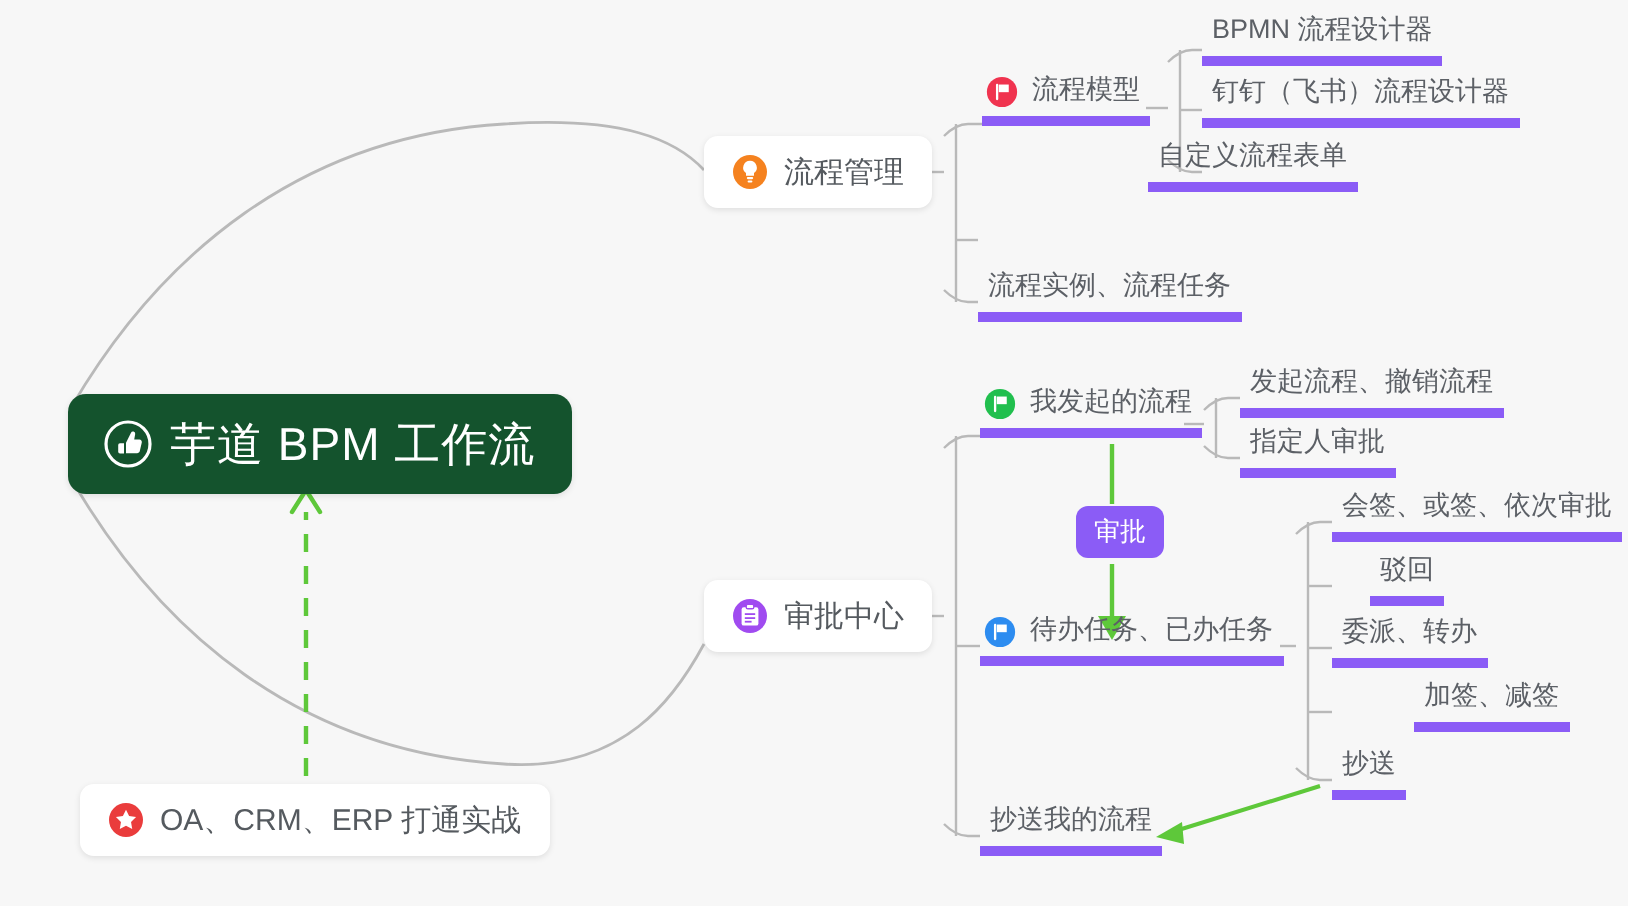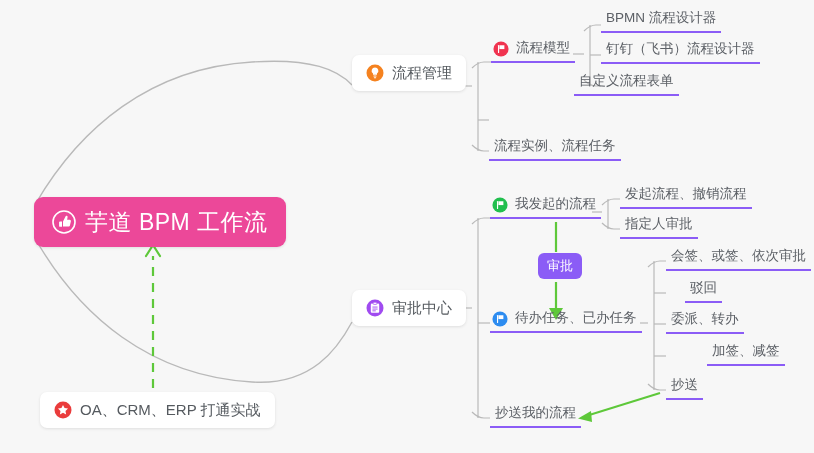--- a/index.html
+++ b/index.html
@@ -32,21 +32,21 @@
   .node {
     position: absolute;
     box-sizing: border-box;
     display: flex;
     align-items: center;
     white-space: nowrap;
   }
 
   
   .root-node {
-    background: #ec4899;
+    background: #14532d;
     border-radius: 9px;
     padding: 0 18px;
     height: 50px;
     color: #ffffff;
     font-size: 23px;
     letter-spacing: 0.5px;
     box-shadow: 0 1px 3px rgba(0,0,0,0.10);
   }
   .root-node .label { margin-left: 9px; }
 
@@ -62,21 +62,21 @@
   }
   .card-node .label { margin-left: 8px; }
 
   
   .text-node {
     color: #5c6066;
     font-size: 13.5px;
     padding: 0 5px 4px 5px;
     height: 22px;
     align-items: flex-end;
-    border-bottom: 2px solid #8b5cf6;
+    border-bottom: 5px solid #8b5cf6;
   }
   .text-node.with-icon { padding-left: 2px; text-align: right; }
   .text-node .label { margin-left: 7px; }
   .text-node.no-icon .label { margin-left: 0; }
 
   
   .badge-node {
     background: #8b5cf6;
     border-radius: 6px;
     color: #ffffff;
@@ -152,21 +152,21 @@
     <span class="icon">
       <svg width="24" height="24" viewBox="0 0 24 24">
         <circle cx="12" cy="12" r="11" fill="none" stroke="#ffffff" stroke-width="1.6"></circle>
         <path d="M8 11.6h2v5.2H8a.9.9 0 0 1-.9-.9v-3.4a.9.9 0 0 1 .9-.9z" fill="#ffffff"></path>
         <path d="M11 11.4l2.5-5a1.1 1.1 0 0 1 2.1.6l-.5 2.8h2.6c.8 0 1.4.75 1.2 1.5l-1 4.2c-.15.65-.7 1.1-1.35 1.1H11z" fill="#ffffff"></path>
       </svg>
     </span>
     <span class="label">芋道 BPM 工作流</span>
   </div>
 
-  <div class="node card-node" style="left:352px; top:55px;">
+  <div class="node card-node" style="left:352px; top:68px;">
     <span class="icon">
       <svg width="18" height="18" viewBox="0 0 18 18">
         <circle cx="9" cy="9" r="8.5" fill="#f5821f"></circle>
         <path d="M9 3.4a3.4 3.4 0 0 0-2 6.15v1.3h4v-1.3A3.4 3.4 0 0 0 9 3.4z" fill="#ffffff"></path>
         <rect x="7.4" y="11.5" width="3.2" height="1.1" rx="0.55" fill="#ffffff"></rect>
         <rect x="7.8" y="13.2" width="2.4" height="1" rx="0.5" fill="#ffffff"></rect>
       </svg>
     </span>
     <span class="label">流程管理</span>
   </div>

